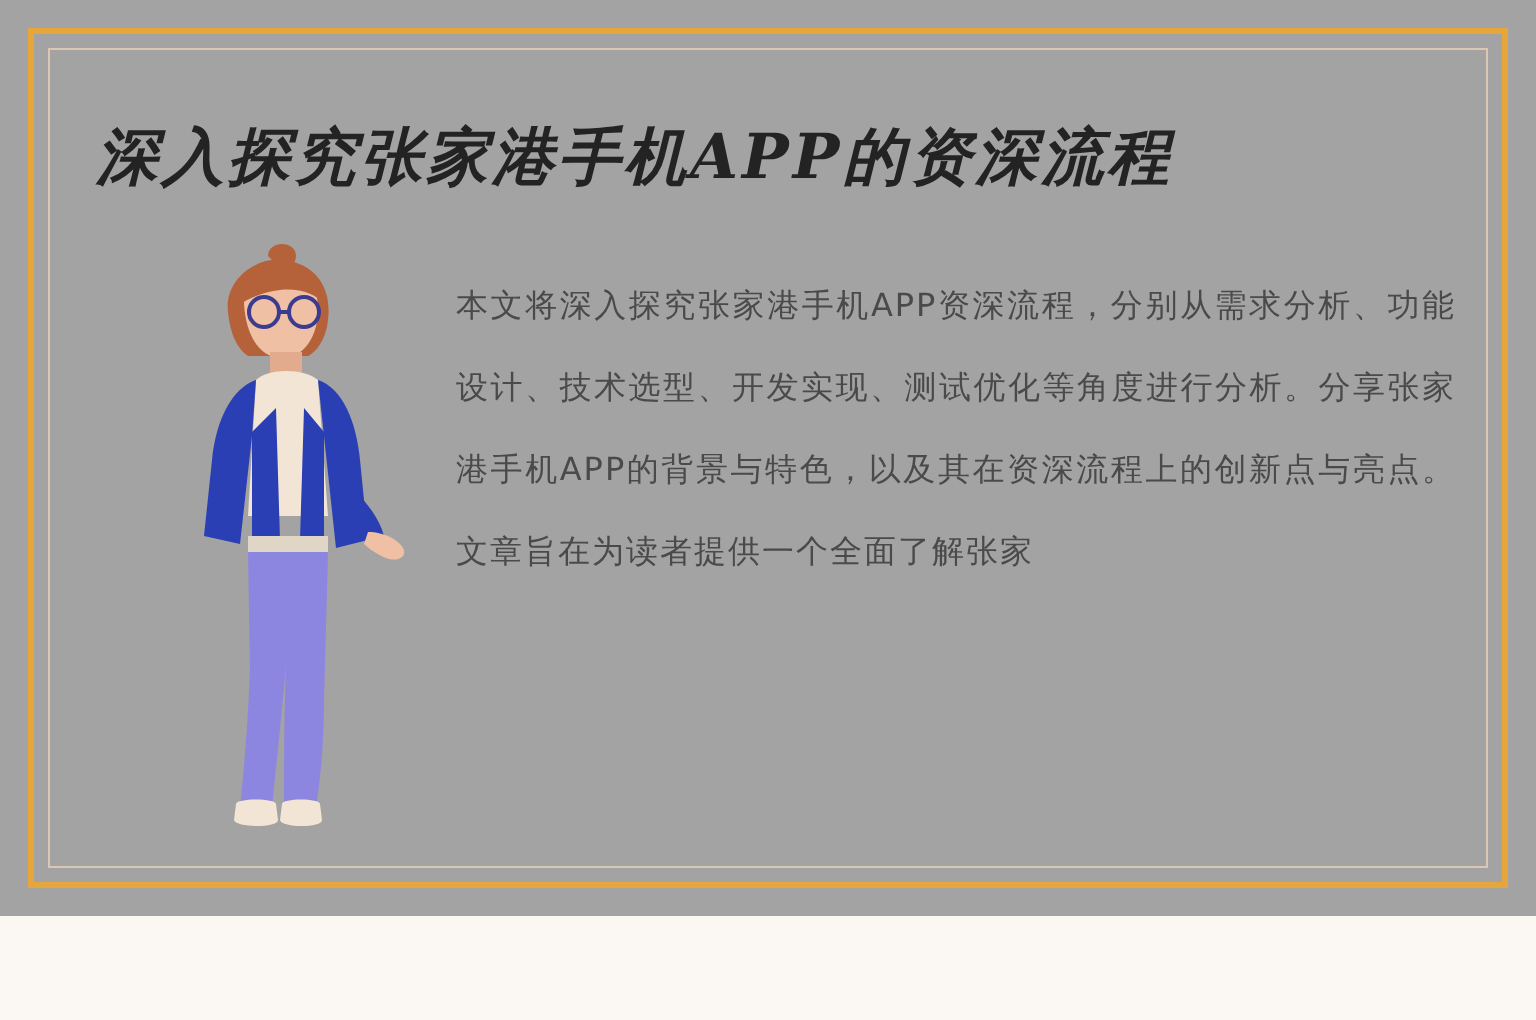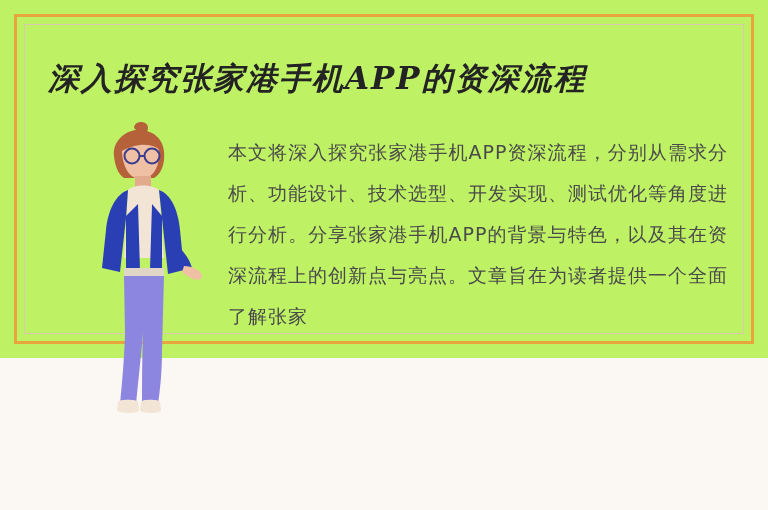--- a/index.html
+++ b/index.html
@@ -9,22 +9,22 @@
   body {
     width: 768px;
     height: 510px;
     background: #fbf7f2;
     font-family: "Liberation Sans", sans-serif;
     overflow: hidden;
   }
   .page {
     position: relative;
     width: 768px;
-    height: 358px;
-    background: #bef264;
+    height: 458px;
+    background: #a3a3a3;
     box-sizing: border-box;
   }
   
   .frame-outer {
     position: absolute;
     left: 14px;
     top: 14px;
     right: 14px;
     bottom: 14px;
     border: 3px solid #e6a63c;
@@ -53,21 +53,21 @@
     letter-spacing: 2px;
     white-space: nowrap;
   }
   
   .body-text {
     position: absolute;
     left: 228px;
     top: 132px;
     width: 500px;
     font-family: "DejaVu Sans", sans-serif;
-    font-size: 19px;
+    font-size: 16px;
     line-height: 41px;
     color: #4a4a4a;
     letter-spacing: 1px;
     text-align: justify;
     overflow: hidden;
     height: 290px;
   }
   
   .illustration {
     position: absolute;

